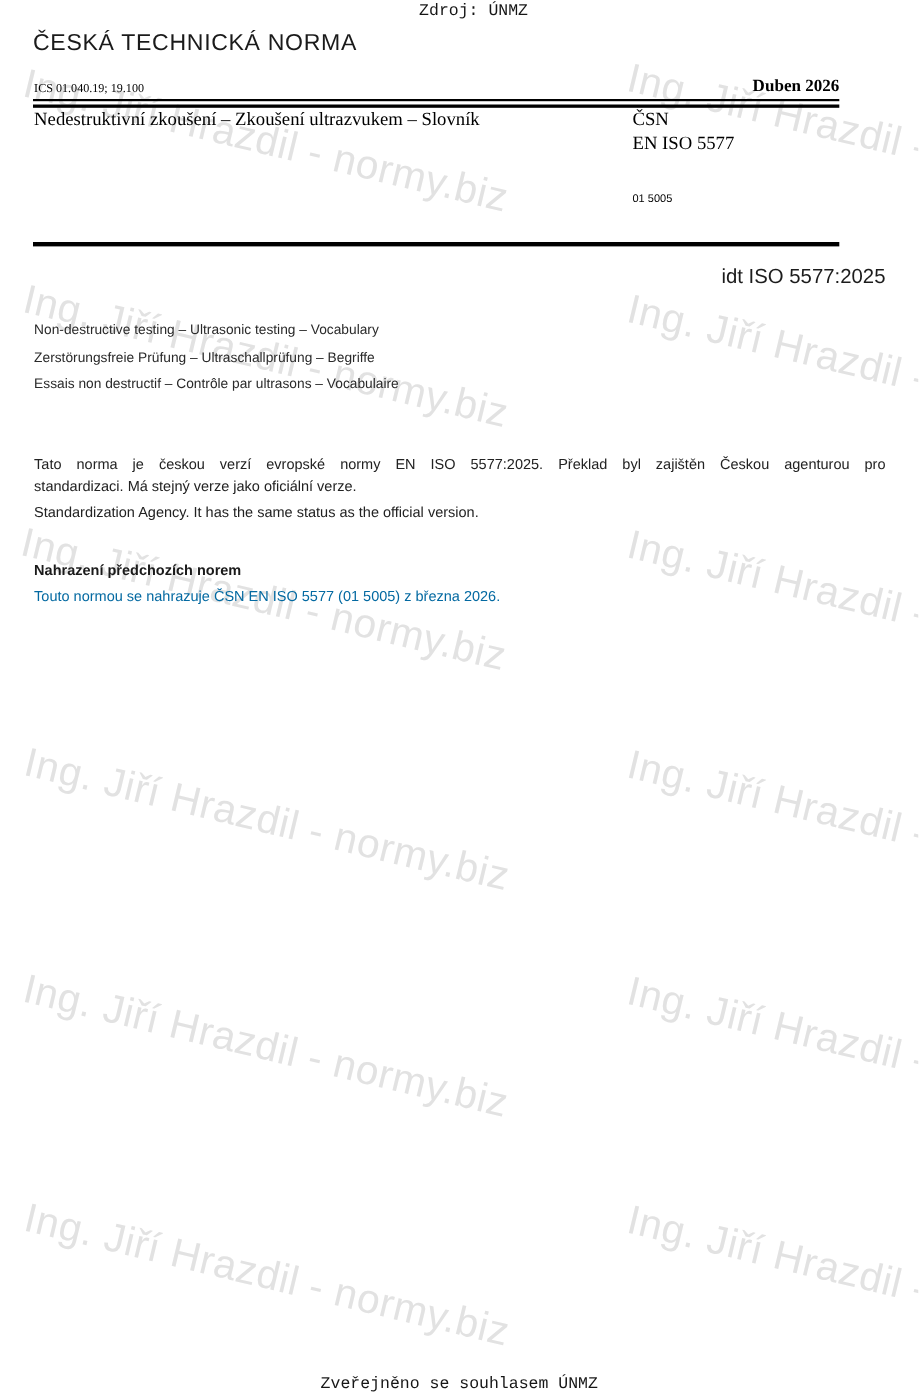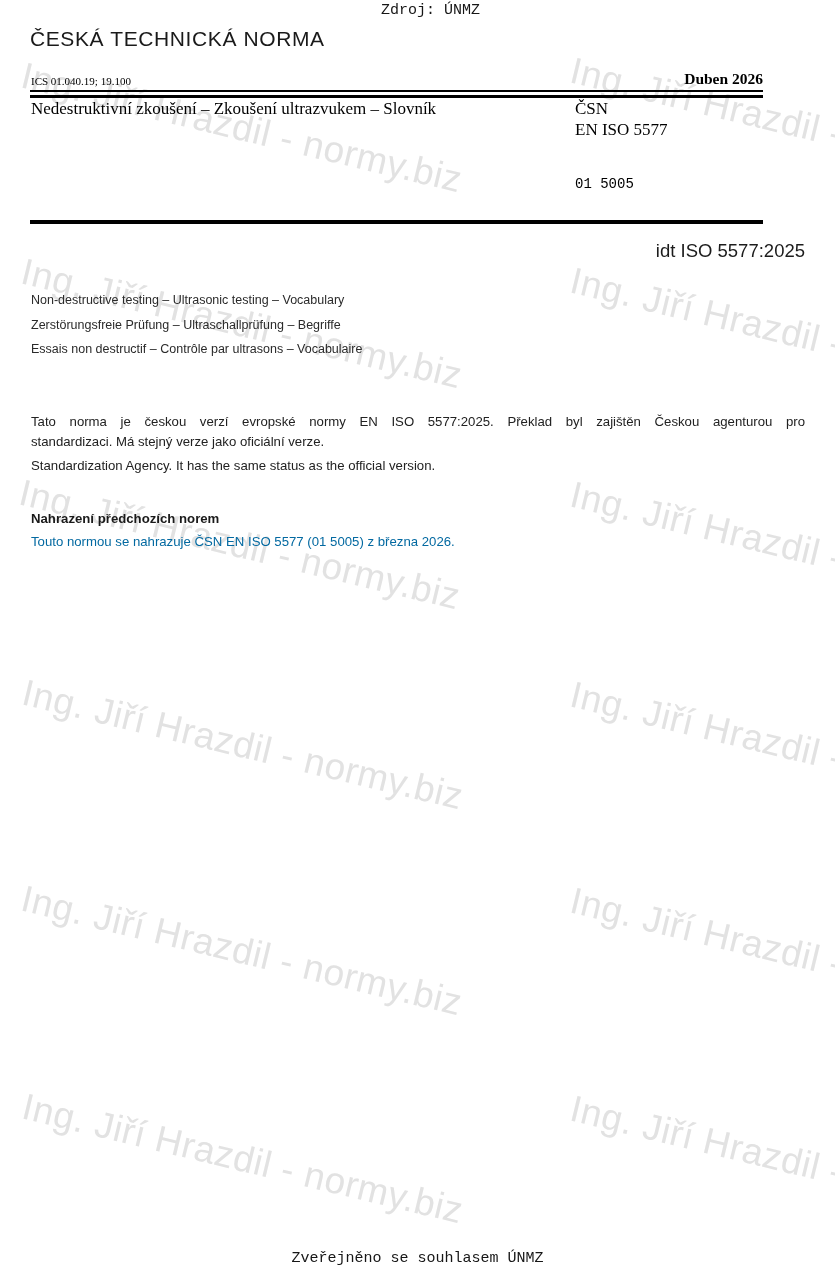--- a/index.html
+++ b/index.html
@@ -86,22 +86,22 @@
     position: absolute;
     left: 575px; top: 99px;
     font-family: "Liberation Serif", serif;
     font-size: 17px;
     line-height: 20.5px;
     color: #000000;
   }
   .class-code {
     position: absolute;
     left: 575px; top: 176px;
-    font-family: Liberation Mono, monospace;
-    font-size: 14px;
+    font-family: Liberation Sans, sans-serif;
+    font-size: 10px;
     color: #000000;
   }
   .rule-2 {
     position: absolute;
     left: 30px; top: 220px;
     width: 733px; height: 4px;
     background: #000000;
   }
   .idt {
     position: absolute;

